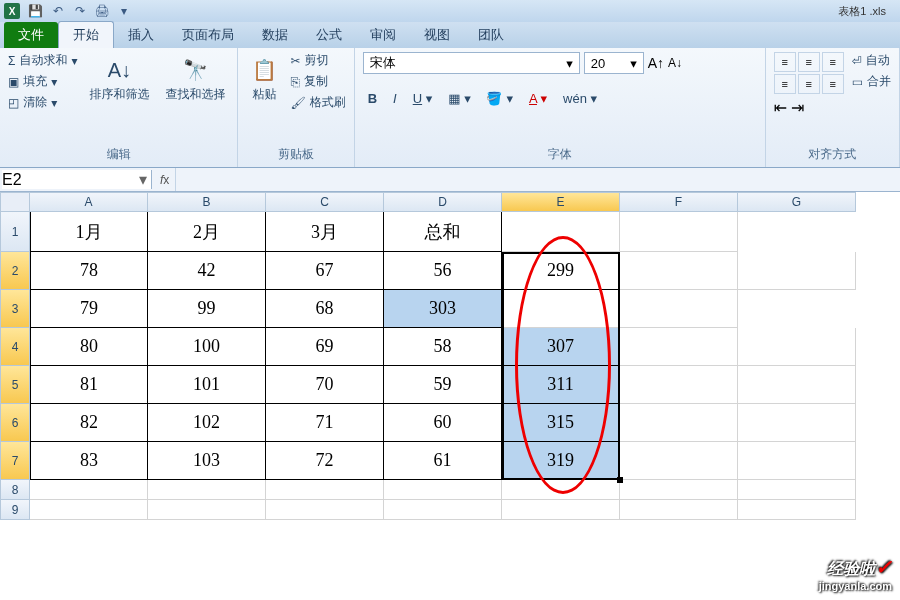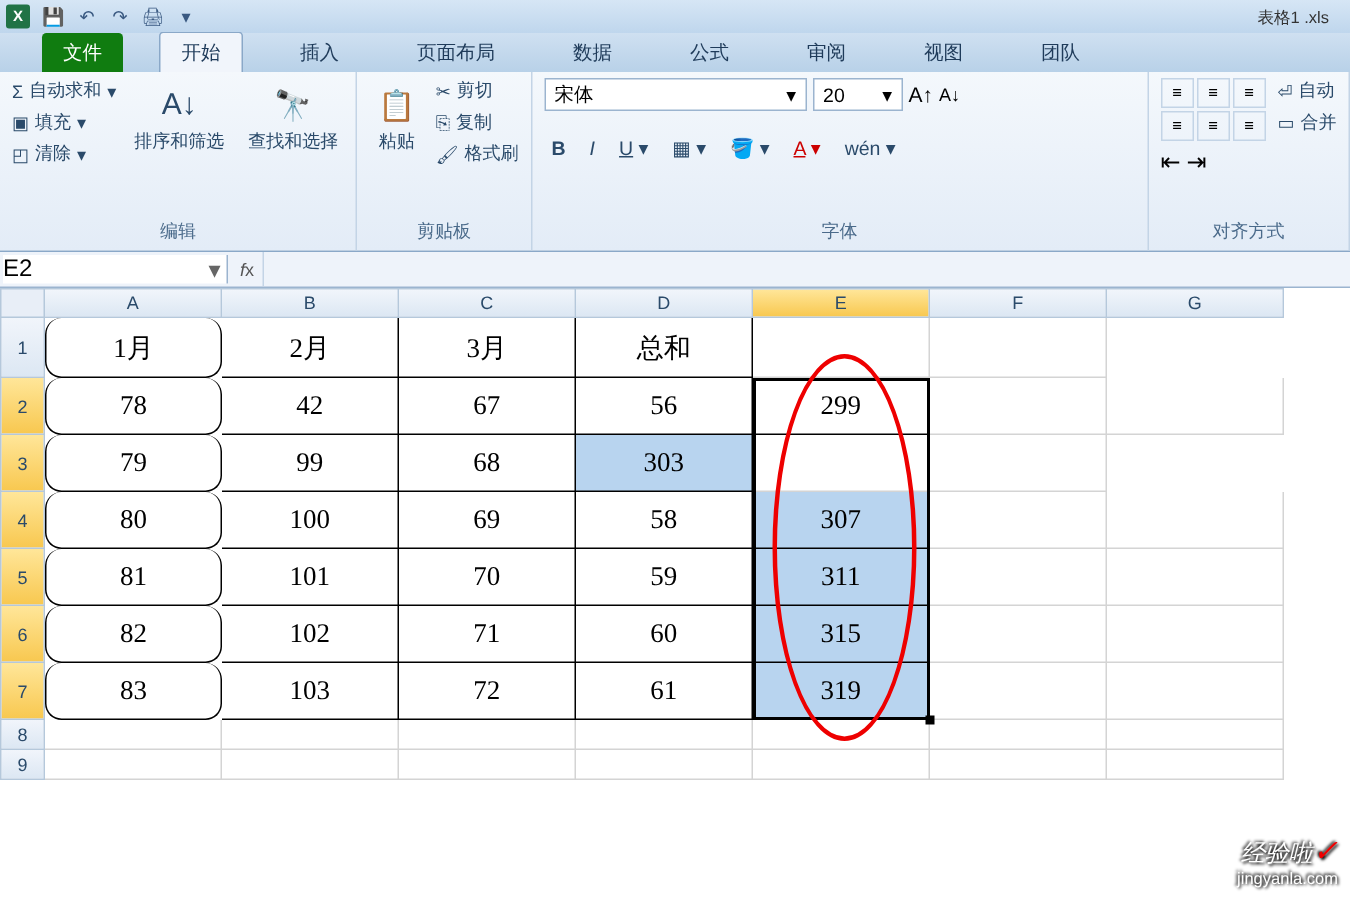--- a/index.html
+++ b/index.html
@@ -7,36 +7,36 @@
 
 
 .titlebar { height: 22px; background: linear-gradient(#d6e6f5,#bfd6ed); display: flex; align-items: center; padding: 0 4px; font-size: 11px; }
 .titlebar .app-icon { width: 16px; height: 16px; background: #217346; border-radius: 2px; margin-right: 4px; display: inline-flex; align-items: center; justify-content: center; color: #fff; font-weight: bold; font-size: 10px; }
 .titlebar .qat { display: flex; gap: 6px; margin-left: 4px; }
 .titlebar .qat span { width: 16px; height: 16px; display: inline-flex; align-items: center; justify-content: center; color: #3b5a82; font-size: 12px; }
 .titlebar .filename { margin-left: auto; margin-right: 10px; color: #333; }
 
 
 .tabs { height: 26px; background: linear-gradient(#cfe0f1,#b8d1e8); display: flex; align-items: flex-end; padding-left: 4px; }
-.tab { padding: 4px 14px; font-size: 13px; color: #1f3b5a; cursor: pointer; margin-left: 24px; }
+.tab { padding: 4px 14px; font-size: 13px; color: #1f3b5a; cursor: pointer; }
 .tab.file { background: #107c10; color: #fff; border-radius: 3px 3px 0 0; }
 .tab.active { background: #f1f5fb; border: 1px solid #8aa8c8; border-bottom: none; border-radius: 3px 3px 0 0; }
 
 
 .ribbon { height: 120px; background: linear-gradient(#f4f8fc,#e3ecf7); border-bottom: 1px solid #8aa8c8; display: flex; }
 .group { border-right: 1px solid #c3d4e6; padding: 4px 8px 2px; display: flex; flex-direction: column; }
 .group-body { flex: 1; display: flex; gap: 8px; align-items: flex-start; }
 .group-label { text-align: center; font-size: 12px; color: #4a6a8a; padding: 2px 0; }
 .stack { display: flex; flex-direction: column; gap: 4px; font-size: 12px; color: #2a4a6a; }
 .stack div { display: flex; align-items: center; gap: 4px; white-space: nowrap; }
 .bigbtn { display: flex; flex-direction: column; align-items: center; font-size: 12px; color: #2a4a6a; gap: 2px; padding: 4px; }
 .bigbtn .ico { width: 28px; height: 28px; display: flex; align-items: center; justify-content: center; font-size: 20px; }
 .font-select { display: flex; gap: 4px; margin-bottom: 6px; }
 .font-select .combo { border: 1px solid #9bb4cf; background: #fff; height: 22px; display: flex; align-items: center; padding: 0 6px; font-size: 13px; }
-.font-select .combo.name { width: 175px; }
+.font-select .combo.name { width: 217px; }
 .font-select .combo.size { width: 60px; }
 .font-btns { display: flex; gap: 6px; font-size: 13px; color: #2a4a6a; }
 .font-btns span { border: 1px solid transparent; padding: 2px 4px; }
 .align-grid { display: grid; grid-template-columns: repeat(3,22px); gap: 2px; }
 .align-grid span { width: 22px; height: 20px; border: 1px solid #c3d4e6; display: flex; align-items: center; justify-content: center; font-size: 11px; }
 
 
 .fbar { height: 24px; border-bottom: 1px solid #9bb4cf; display: flex; align-items: stretch; background: #eef3fa; }
 .namebox { width: 150px; border-right: 1px solid #9bb4cf; display: flex; align-items: center; justify-content: center; font-size: 16px; background: #fff; margin: 2px; }
 .namebox .dd { margin-left: auto; padding: 0 4px; color: #666; }
@@ -48,36 +48,36 @@
 .grid-area { position: relative; background: #fff; }
 .colhdr-row { display: flex; height: 20px; }
 .corner { width: 30px; border: 1px solid #b5c8db; background: #e8eef7; }
 .colhdr { border: 1px solid #b5c8db; border-left: none; background: linear-gradient(#f1f5fb,#dce7f3); text-align: center; font-size: 12px; color: #2a4a6a; display: flex; align-items: center; justify-content: center; }
 .colhdr.sel { background: linear-gradient(#ffe699,#f8c850); }
 .row { display: flex; }
 .rowhdr { width: 30px; border: 1px solid #b5c8db; border-top: none; background: linear-gradient(#f1f5fb,#dce7f3); text-align: center; font-size: 12px; color: #2a4a6a; display: flex; align-items: center; justify-content: center; }
 .rowhdr.sel { background: linear-gradient(#ffe699,#f8c850); }
 .cell { border-right: 1px solid #d4d4d4; border-bottom: 1px solid #d4d4d4; display: flex; align-items: center; justify-content: center; font-size: 18px; font-family: SimSun, serif; }
 .cell.tb { border: 1px solid #000; border-left: none; border-top: none; }
-.cell.tb.first-col { border-left: 1px solid #000; border-radius: 11px; }
+.cell.tb.first-col { border-left: 1px solid #000; }
 .cell.sel { background: #b8d4ef; }
 
 
 .cA,.cB,.cC,.cD,.cE { width: 118px; }
 .cF,.cG { width: 118px; }
 
 
 .sel-outline { position: absolute; border: 2px solid #000; pointer-events: none; }
 .sel-handle { position: absolute; width: 6px; height: 6px; background: #000; }
 
 
 .ellipse { position: absolute; border: 3px solid #e00; border-radius: 50%; pointer-events: none; }
 
 
-.watermark { position: absolute; right: 8px; bottom: 8px; color: #fff; font-weight: normal; text-shadow: 1px 1px 2px #000, -1px -1px 2px #000; font-size: 16px; text-align: right; font-style: italic; }
+.watermark { position: absolute; right: 8px; bottom: 8px; color: #fff; font-weight: bold; text-shadow: 1px 1px 2px #000, -1px -1px 2px #000; font-size: 16px; text-align: right; font-style: italic; }
 .watermark .sub { font-size: 11px; font-style: normal; display: block; }
 .watermark .chk { color: #e00; font-size: 20px; }
 </style>
 </head>
 <body>
 
 <div class="titlebar">
   <span class="app-icon">X</span>
   <div class="qat">
     <span>💾</span>

